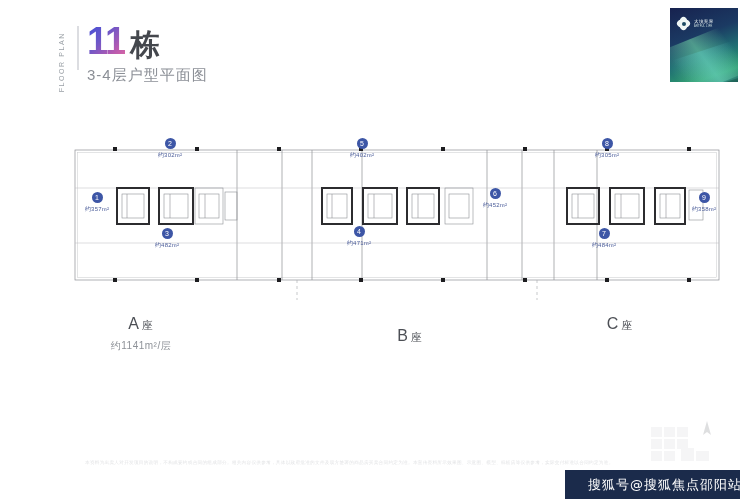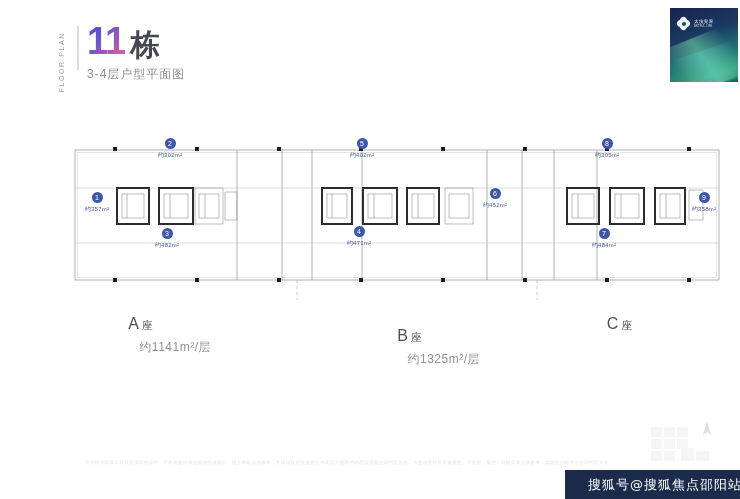--- a/index.html
+++ b/index.html
@@ -16,21 +16,21 @@
   .title-rule{position:absolute;left:52px;top:26px;width:2px;height:44px;background:#dcdde1;}
   .title-wrap{position:absolute;left:62px;top:22px;}
   .title-line{display:flex;align-items:flex-end;line-height:1;}
   .title-num{
     font-size:38px;font-weight:bold;letter-spacing:-1px;
     background:linear-gradient(135deg,#3f4bd8 0%,#6b57c8 40%,#b85ab0 75%,#e06aa0 100%);
     -webkit-background-clip:text;background-clip:text;color:transparent;
     font-family:"Liberation Sans",sans-serif;
   }
   .title-unit{font-size:30px;font-weight:bold;color:#44474d;margin-left:5px;line-height:1;}
-  .subtitle{font-size:12px;color:#8b8f96;margin-top:6px;letter-spacing:1px;}
+  .subtitle{font-size:15px;color:#8b8f96;margin-top:6px;letter-spacing:1px;}
 
   
   .brand{
     position:absolute;right:27px;top:8px;width:68px;height:74px;
     background:linear-gradient(160deg,#17224f 0%,#1b3a63 38%,#1f6e73 62%,#2e9b6e 85%,#1d5c57 100%);
     overflow:hidden;
   }
   .brand:before{
     content:"";position:absolute;left:-30%;top:35%;width:170%;height:70%;
     background:linear-gradient(75deg,rgba(255,255,255,0) 20%,rgba(120,220,170,.55) 48%,rgba(255,255,255,0) 72%);
@@ -65,21 +65,21 @@
     width:11px;height:11px;border-radius:50%;background:#3d56a6;color:#fff;
     font-size:7px;line-height:11px;margin:0 auto;font-family:"Liberation Sans",sans-serif;
   }
   .marker .area{font-size:6px;color:#4a5c99;margin-top:2px;letter-spacing:.2px;}
 
   
   .tower{position:absolute;text-align:center;width:140px;}
   .tower .t-name{font-size:16px;color:#4c4f55;letter-spacing:1px;}
   .tower .t-name b{font-weight:normal;font-size:16px;}
   .tower .t-name i{font-style:normal;font-size:11px;margin-left:2px;}
-  .tower .t-area{font-size:12px;color:#8e9298;margin-top:6px;letter-spacing:.5px;text-align:right;}
+  .tower .t-area{font-size:10px;color:#8e9298;margin-top:6px;letter-spacing:.5px;}
 
   
   .disclaimer{
     position:absolute;left:60px;top:460px;width:620px;
     font-size:4.6px;color:#e2e3e5;letter-spacing:.3px;line-height:1.5;
   }
   .corner-art{position:absolute;right:42px;bottom:36px;width:72px;height:48px;opacity:.5;}
   .watermark{
     position:absolute;right:0;bottom:0;height:29px;width:200px;
     background:#1b2b4b;color:#fff;font-size:13px;
@@ -247,21 +247,20 @@
       <div class="area">约358m²</div>
     </div>
   </div>
 
   <div class="tower" style="left:46px;top:315px">
     <div class="t-name"><b>A</b><i>座</i></div>
     <div class="t-area">约1141m²/层</div>
   </div>
   <div class="tower" style="left:315px;top:327px">
     <div class="t-name"><b>B</b><i>座</i></div>
-    <div class="t-area">约1325m²/层</div>
   </div>
   <div class="tower" style="left:525px;top:315px">
     <div class="t-name"><b>C</b><i>座</i></div>
   </div>
 
   <div class="corner-art">
     <svg width="72" height="48" viewBox="0 0 72 48">
       <g fill="#ededee">
         <rect x="0" y="12" width="11" height="10"></rect>
           <rect x="13" y="12" width="11" height="10"></rect>

